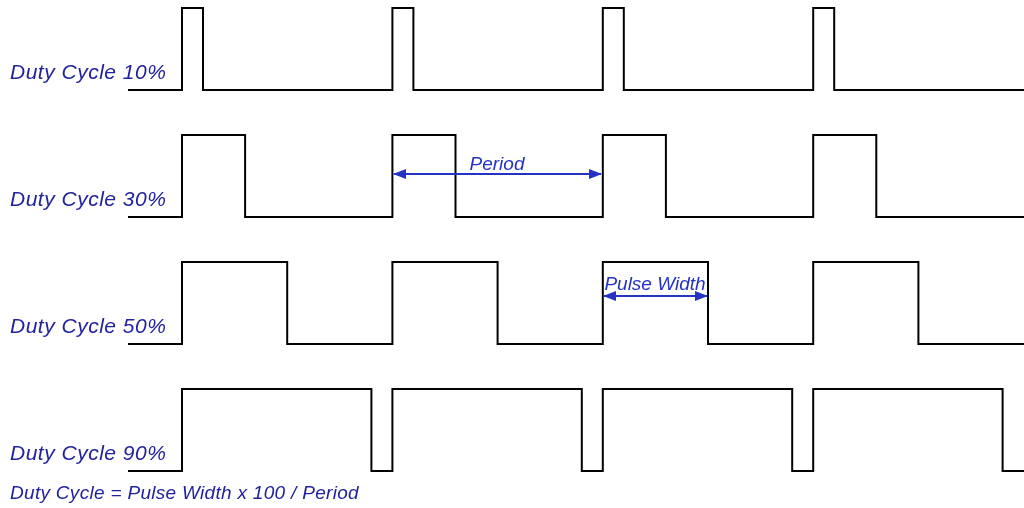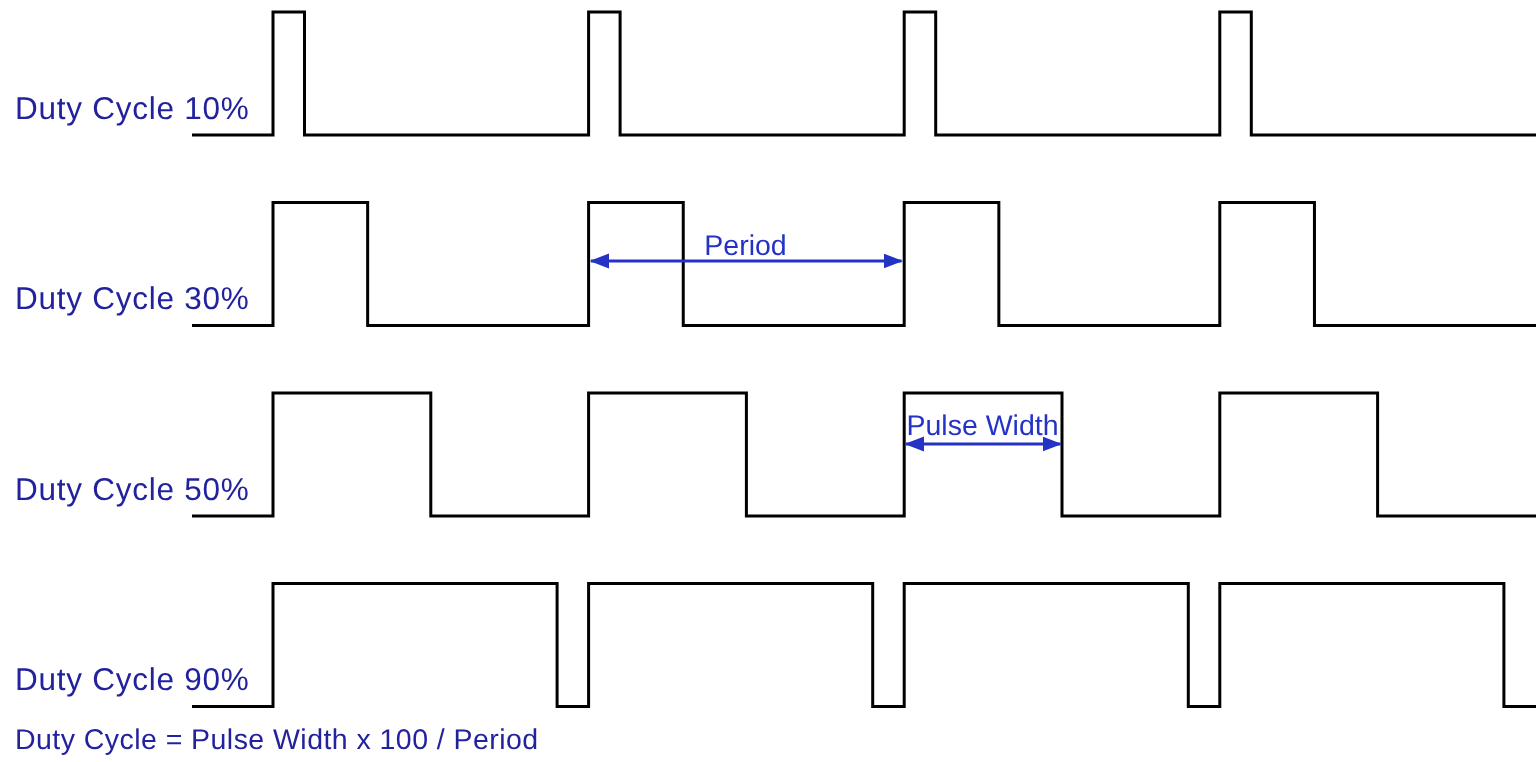--- a/index.html
+++ b/index.html
@@ -8,21 +8,21 @@
     --wave-color:#000000;
     --bg-color:#FFFFFF;
   }
   html,body{margin:0;padding:0;}
   body{
     width:1024px;height:508px;
     background:var(--bg-color);
     font-family:"Liberation Sans", sans-serif;
     overflow:hidden;
   }
-  .canvas-wrap{width:1024px;height:508px;}
+  .canvas-wrap{width:1024px;height:508px;font-style:italic;}
   svg{display:block;}
   .wave{
     fill:none;
     stroke:var(--wave-color);
     stroke-width:2;
     stroke-linejoin:miter;
   }
   .row-label{
     fill:var(--label-color);
     font-size:21px;

